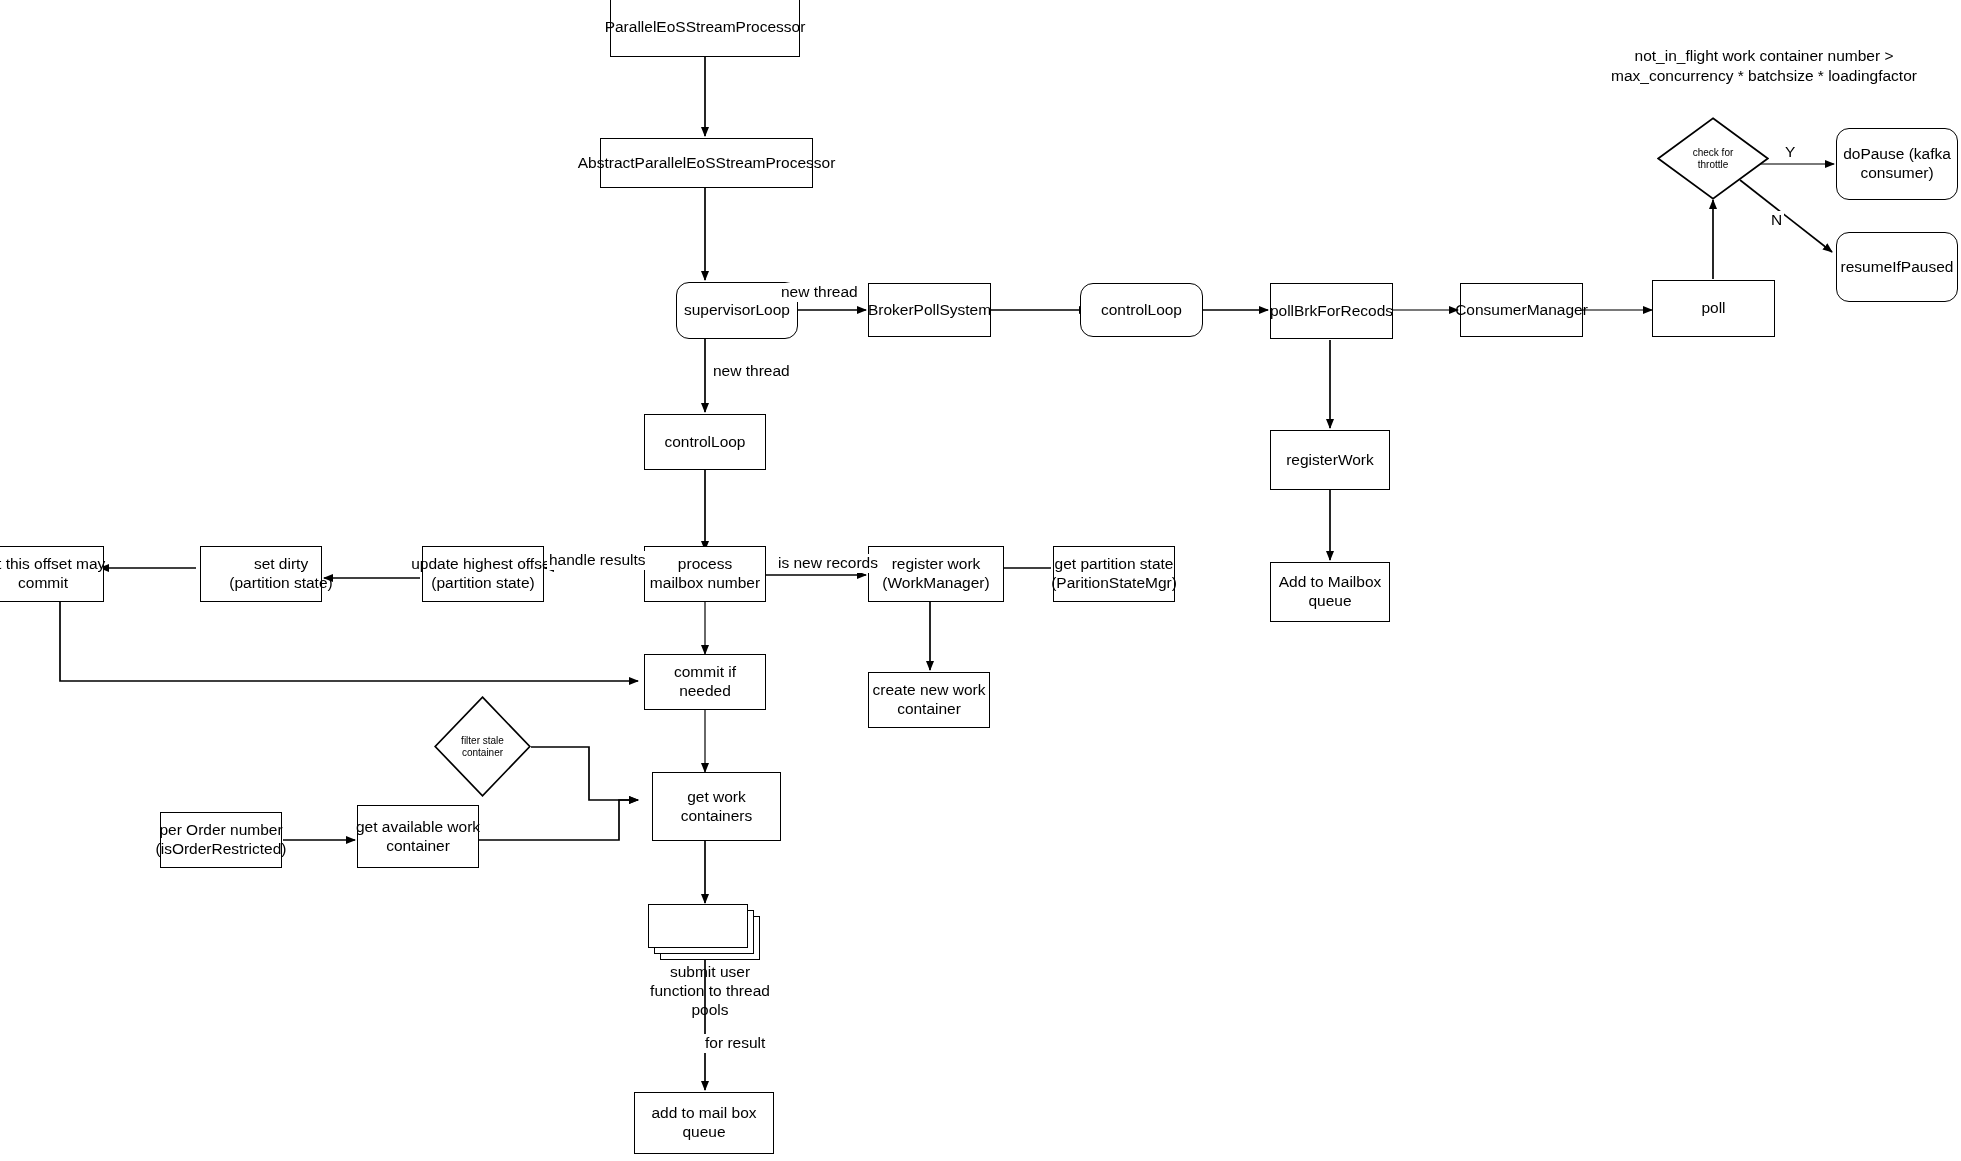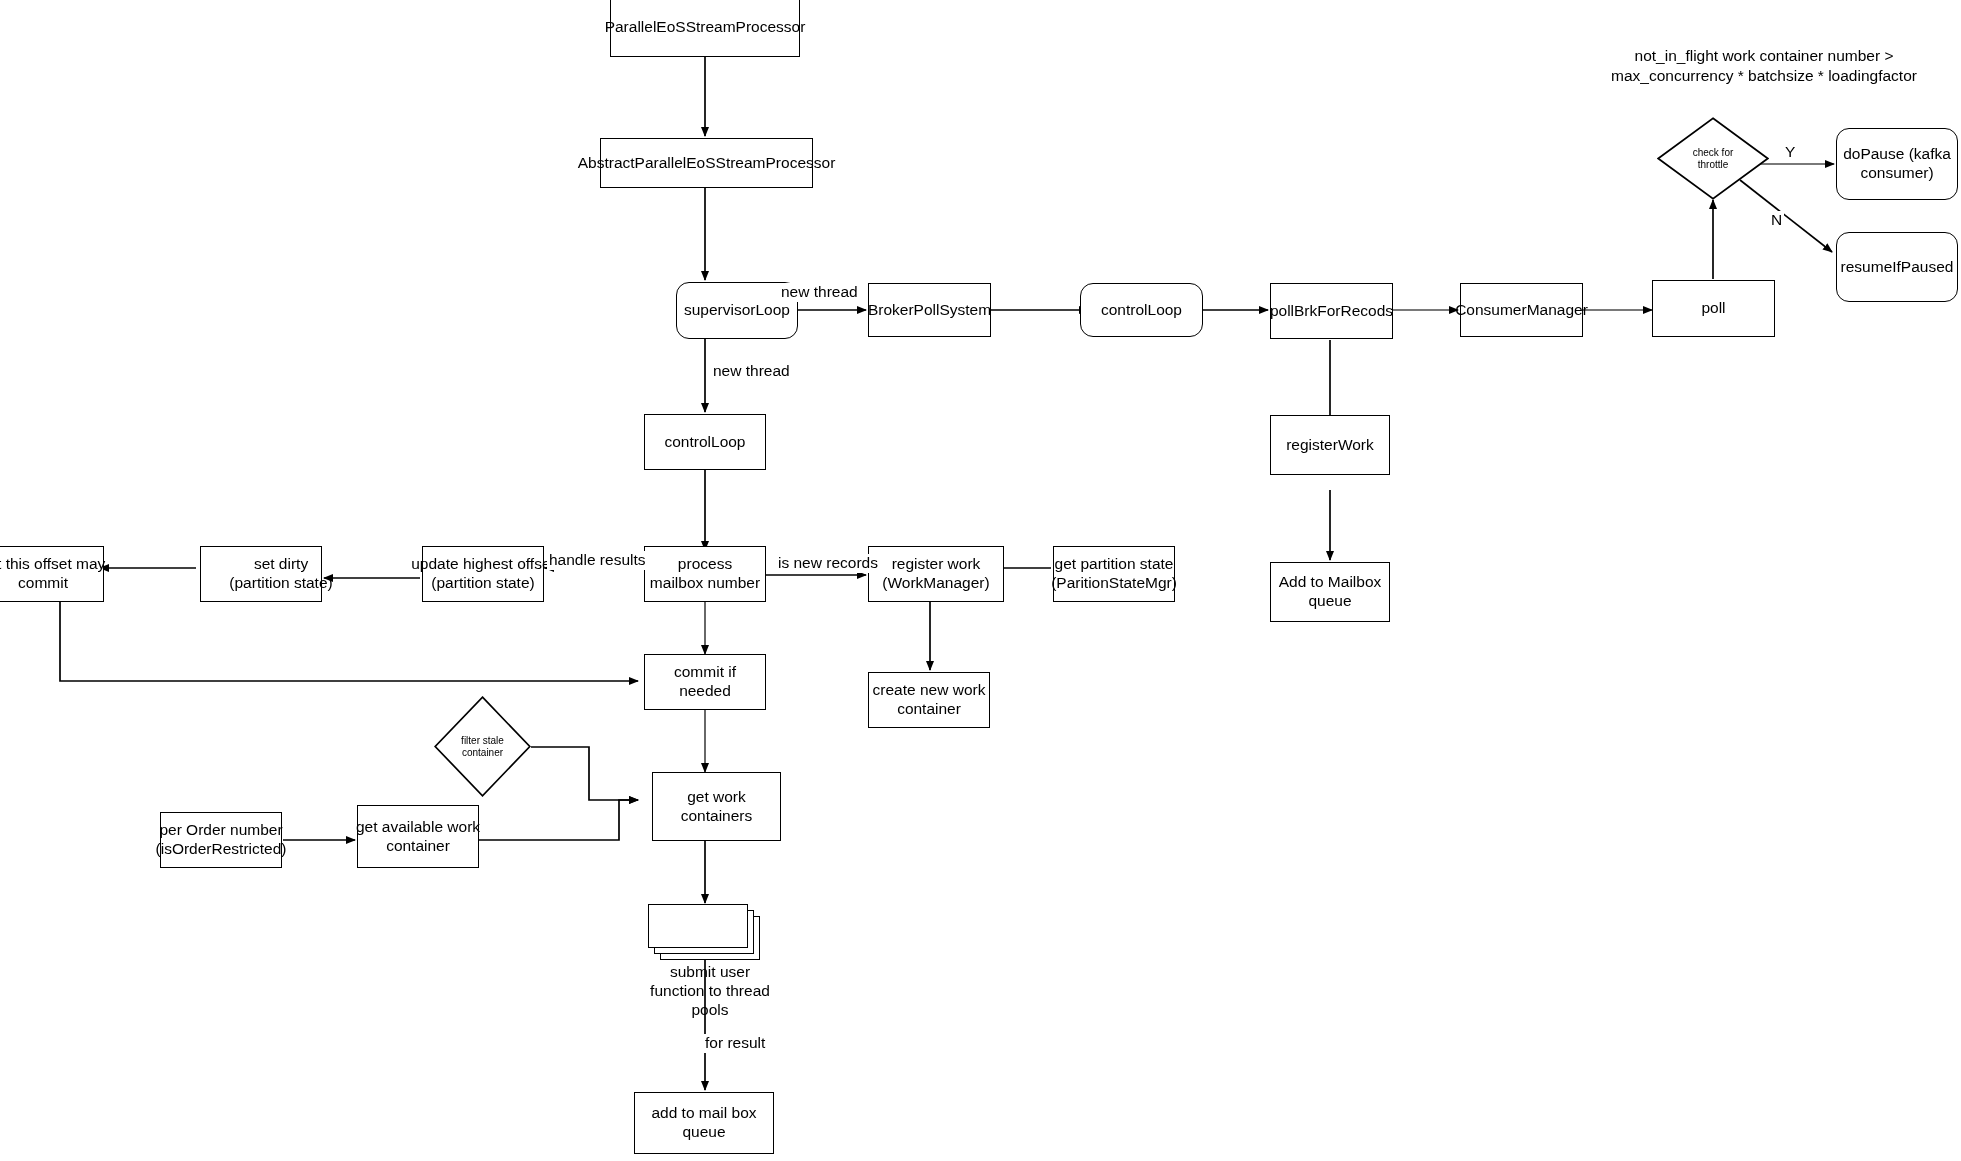--- a/index.html
+++ b/index.html
@@ -208,21 +208,21 @@
     </svg>
     <div class="dlabel" style="white-space:pre;">check for
 throttle</div>
   </div>
 
   <div class="node rounded" style="left:1836px; top:128px; width:122px; height:72px; white-space:pre;">doPause (kafka
 consumer)</div>
 
   <div class="node rounded" style="left:1836px; top:232px; width:122px; height:70px;">resumeIfPaused</div>
 
-  <div class="node plain" style="left:1270px; top:415px; width:120px; height:60px;">registerWork</div>
+  <div class="node plain" style="left:1270px; top:430px; width:120px; height:60px;">registerWork</div>
 
   <div class="node plain" style="left:1270px; top:562px; width:120px; height:60px;">Add to Mailbox queue</div>
 
   <div class="node plain" style="left:644px; top:414px; width:122px; height:56px;">controlLoop</div>
 
   <div class="node plain" style="left:644px; top:546px; width:122px; height:56px; white-space:pre;">process
 mailbox number</div>
 
   <div class="node plain" style="left:422px; top:546px; width:122px; height:56px; white-space:pre;">update highest offset
 (partition state)</div>

